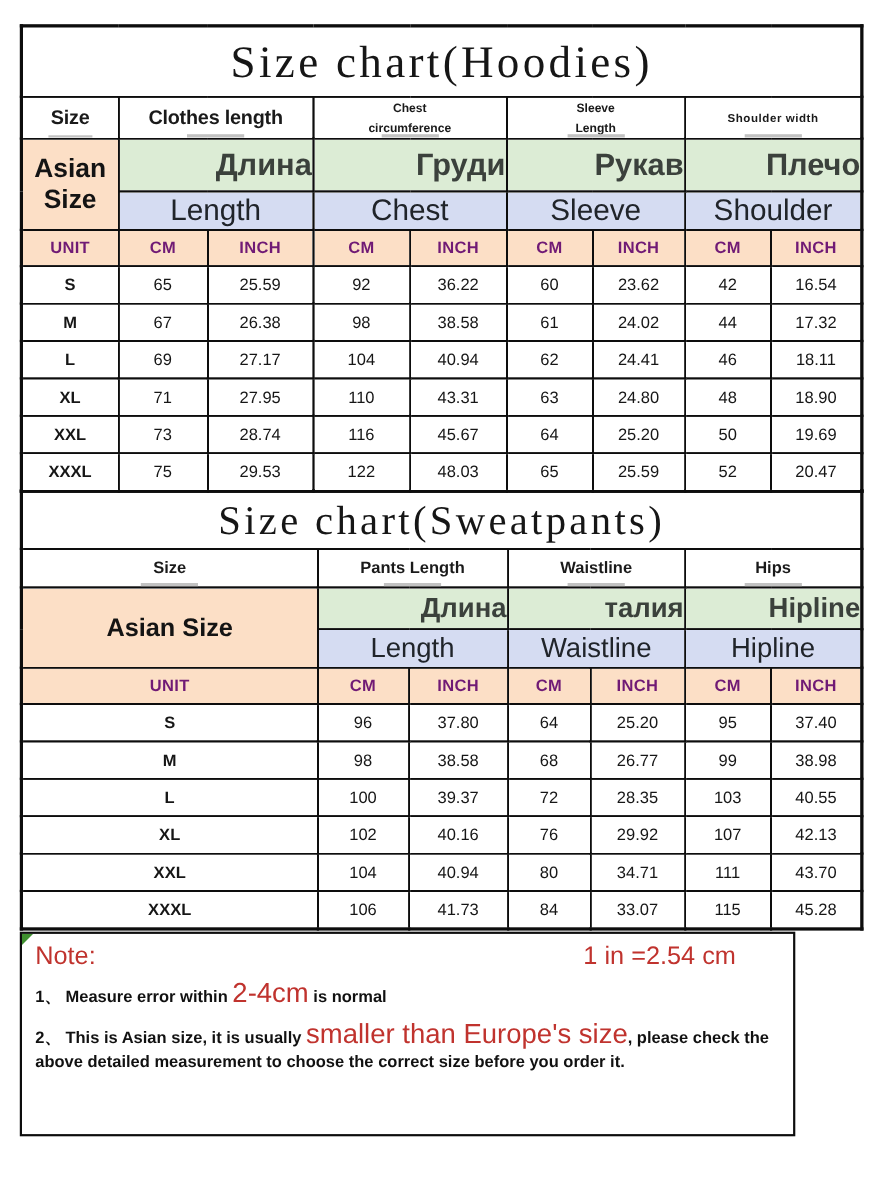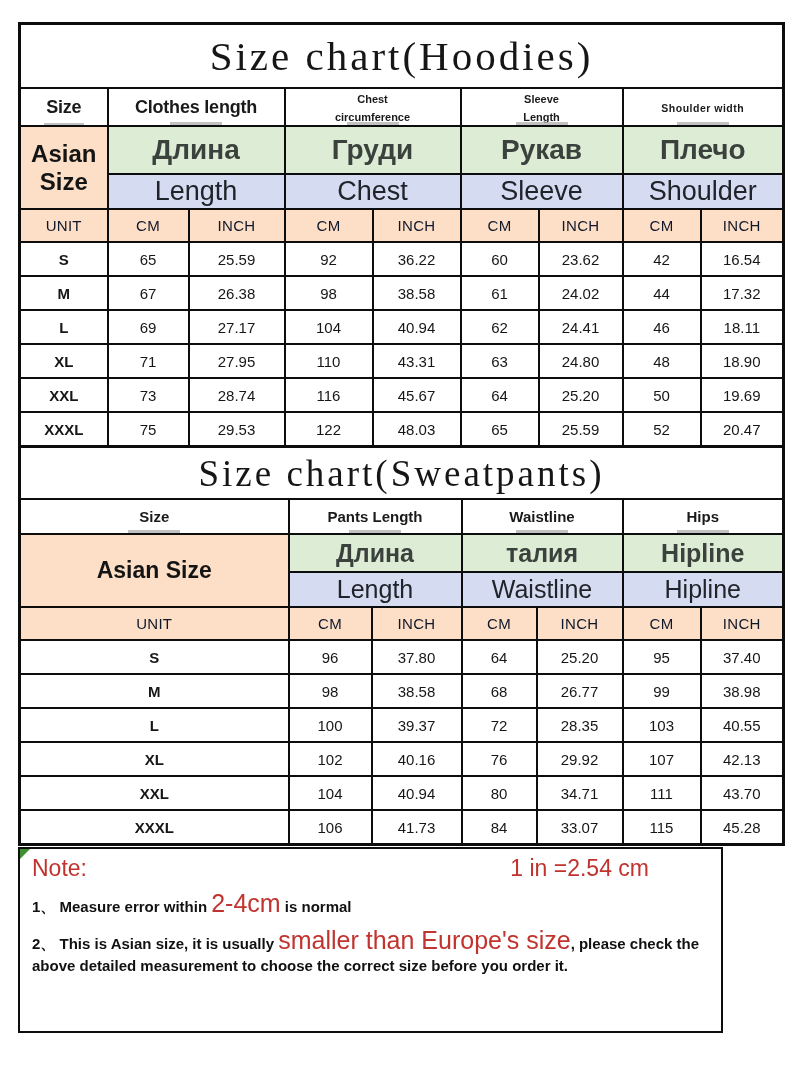--- a/index.html
+++ b/index.html
@@ -29,41 +29,41 @@
   
   .peach{background:#fcdfc6 !important;}
   .green{background:#dcecd5 !important;}
   .blue{background:#d5dcf2 !important;}
   .asian-cell{font-weight:bold;font-size:24px;line-height:1.15;color:#141414;}
   .t2 .asian-cell{font-size:23px;}
   .ru-row td{height:46px;}
   .en-row td{height:33px;}
   .t2 .ru-row td{height:36px;}
   .t2 .en-row td{height:33px;}
-  .ru-txt{font-weight:bold;font-size:28px;color:#3b413c;}
+  .ru-txt{font-weight:bold;font-size:28px;color:#3b413c;text-align:right;}
   .en-txt{font-weight:normal;font-size:27px;color:#20242a;}
   .t2 .ru-txt{font-size:25px;}
   .t2 .en-txt{font-size:25px;}
   
-  .unit-row td{height:31px;color:#0f172a;font-weight:normal;font-size:15px;letter-spacing:0.3px;}
+  .unit-row td{height:31px;color:#701a75;font-weight:bold;font-size:15px;letter-spacing:0.3px;}
   
   .data-row td{height:32px;font-size:15px;color:#161616;}
   .t2 .data-row td{height:32px;}
   .size-col{font-weight:bold;font-size:17px;}
   
   .notes{
     border:2px solid #0d0d0d;margin-top:1px;position:relative;
     padding:6px 14px 10px 12px;background:#ffffff;box-sizing:border-box;min-height:186px;
   }
   .corner-triangle{position:absolute;left:0;top:0;width:0;height:0;
     border-top:10px solid #3f8f2f;border-right:10px solid transparent;}
   .notes-head{display:flex;justify-content:space-between;align-items:flex-start;}
   .red{color:#c0332e;}
   .note-big{font-size:23px;font-weight:normal;}
-  .conv{margin-right:58px;}
+  .conv{margin-right:38px;}
   .note-line{margin:9px 0 0 0;font-size:15px;font-weight:bold;color:#111;line-height:1.5;}
   .hl{font-size:25px;font-weight:normal;line-height:1;}
 </style>
 </head>
 <body>
 
 <div class="sheet">
 
   <table class="t1">
     <colgroup>

